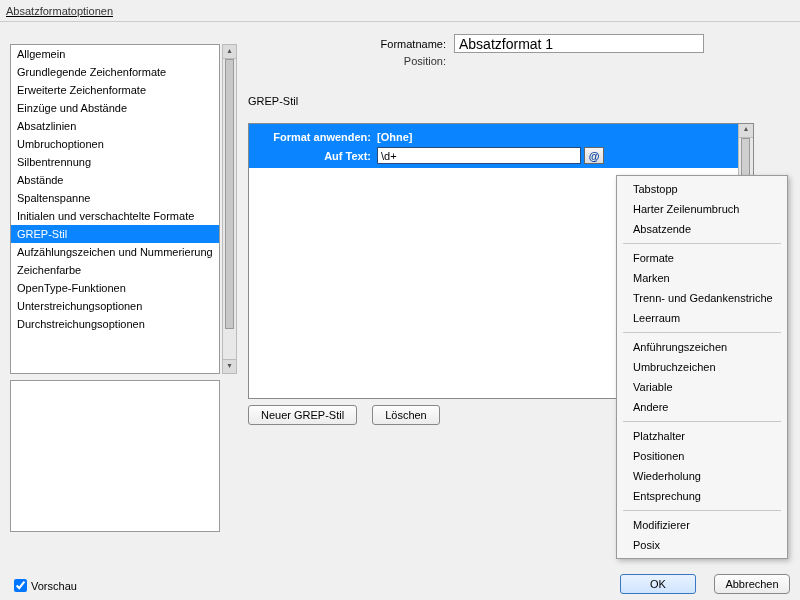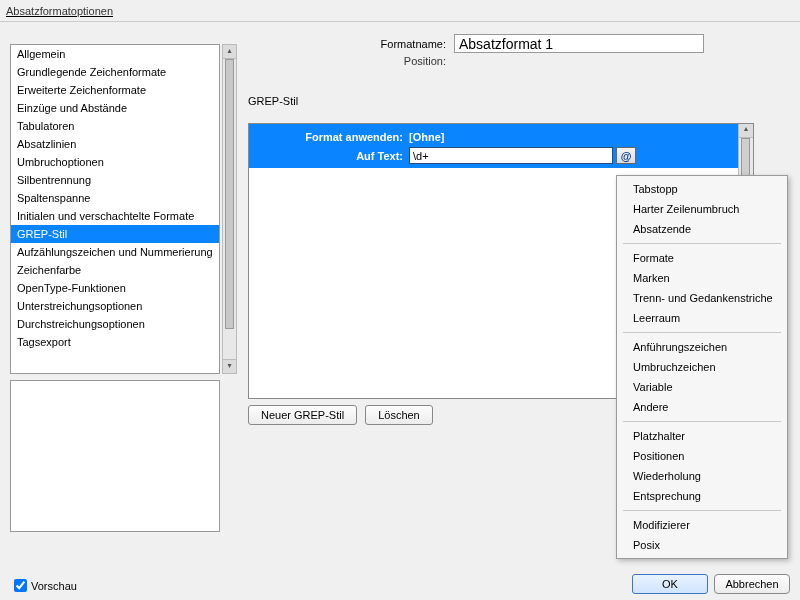--- a/index.html
+++ b/index.html
@@ -94,21 +94,21 @@
     width: 506px;
     height: 276px;
     background: #fff;
   }
   .grep-header {
     background: #0a84ff;
     color: #fff;
     padding: 3px 0 3px 0;
   }
   .grep-header-row {
-    display: flex; align-items: center; height: 19px; margin-left: 32px;
+    display: flex; align-items: center; height: 19px;
   }
   .grep-header-label {
     width: 128px; text-align: right; padding-right: 6px;
     font-weight: bold; font-size: 11px;
   }
   .grep-header-value { font-weight: bold; font-size: 11px; }
   .grep-text-input {
     width: 204px; height: 17px;
     border: 1px solid #2a4a7a;
     background: #fff; color: #000;
@@ -122,21 +122,21 @@
     font-size: 11px; color: #003a9e; font-weight: bold;
   }
   .grep-scroll {
     position:absolute; right:0; top:0; width:15px; height:274px;
     background:#e8e8e8; border-left:1px solid #bbb;
   }
   .grep-scroll .arrow { height:14px; text-align:center; font-size:8px; color:#555; background:#dcdcdc; border-bottom:1px solid #bbb; }
   .grep-scroll .arrow.bot { border-bottom:none; border-top:1px solid #bbb; position:absolute; bottom:0; width:100%; }
   .grep-scroll .thumb { position:absolute; top:14px; left:2px; width:9px; height:244px; background:#cfcfcf; border:1px solid #999; }
 
-  .buttons-row { margin-top: 6px; display: flex; gap: 8px; }
+  .buttons-row { margin-top: 6px; display: flex; gap: 15px; }
   .std-btn {
     padding: 1px 12px; height: 20px;
     background: linear-gradient(#fdfdfd,#ececec);
     border: 1px solid #888; border-radius: 3px;
     font-size: 11px; cursor: default;
   }
 
   .context-menu {
     position: absolute;
     left: 616px; top: 153px;
@@ -157,21 +157,21 @@
   }
 
   .footer {
     position: absolute;
     left: 0; bottom: 0;
     width: 800px; height: 28px;
     display: flex; align-items: center;
   }
   .vorschau { position:absolute; left:14px; bottom:8px; display:flex; align-items:center; gap:4px; font-size:11px; }
   .vorschau input { width:13px; height:13px; }
-  .footer-btns { position:absolute; right:10px; bottom:6px; display:flex; gap:6px;padding-left:40px; }
+  .footer-btns { position:absolute; right:10px; bottom:6px; display:flex; gap:18px;padding-left:40px; }
   .ok-btn {
     width:76px; height:20px;
     background: linear-gradient(#eaf3ff,#cfe4ff);
     border:1px solid #3a76c4; border-radius:3px;
     font-size:11px;
   }
   .cancel-btn {
     width:76px; height:20px;
     background: linear-gradient(#fdfdfd,#ececec);
     border:1px solid #888; border-radius:4px;
@@ -187,33 +187,32 @@
   </div>
 
   <div class="content">
 
     <div class="sidebar">
       <div class="sidebar-list" id="sidebar-list">
           <div class="sidebar-item">Allgemein</div>
           <div class="sidebar-item">Grundlegende Zeichenformate</div>
           <div class="sidebar-item">Erweiterte Zeichenformate</div>
           <div class="sidebar-item">Einzüge und Abstände</div>
-          <div class="sidebar-item">Tabulatoren</div>
           <div class="sidebar-item">Absatzlinien</div>
           <div class="sidebar-item">Umbruchoptionen</div>
           <div class="sidebar-item">Silbentrennung</div>
+          <div class="sidebar-item">Abstände</div>
           <div class="sidebar-item">Spaltenspanne</div>
           <div class="sidebar-item">Initialen und verschachtelte Formate</div>
           <div class="sidebar-item selected">GREP-Stil</div>
           <div class="sidebar-item">Aufzählungszeichen und Nummerierung</div>
           <div class="sidebar-item">Zeichenfarbe</div>
           <div class="sidebar-item">OpenType-Funktionen</div>
           <div class="sidebar-item">Unterstreichungsoptionen</div>
           <div class="sidebar-item">Durchstreichungsoptionen</div>
-          <div class="sidebar-item">Tagsexport</div>
         </div>
       <div class="sidebar-scroll">
         <div class="arrow">▴</div>
         <div class="thumb"></div>
         <div class="arrow bot">▾</div>
       </div>
       <div class="blankbox"></div>
     </div>
 
     <div class="main">

